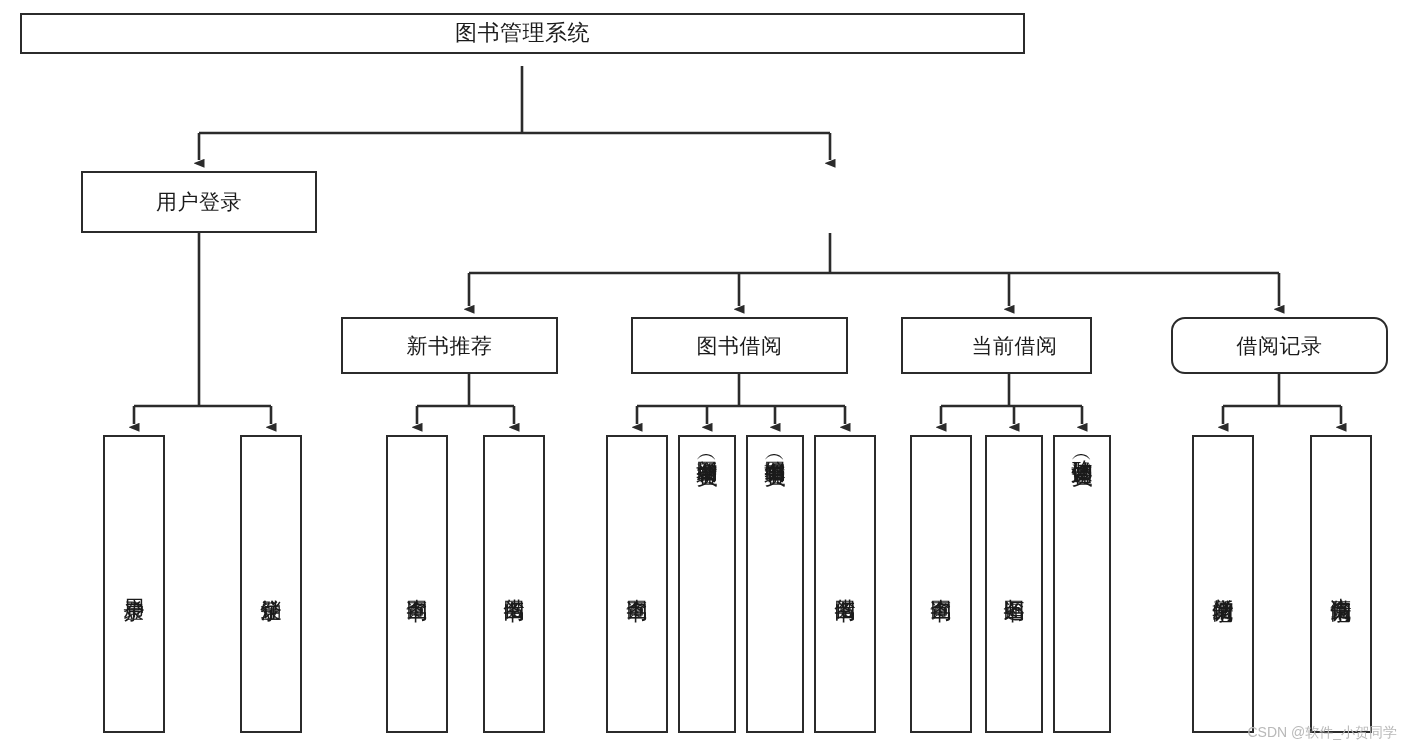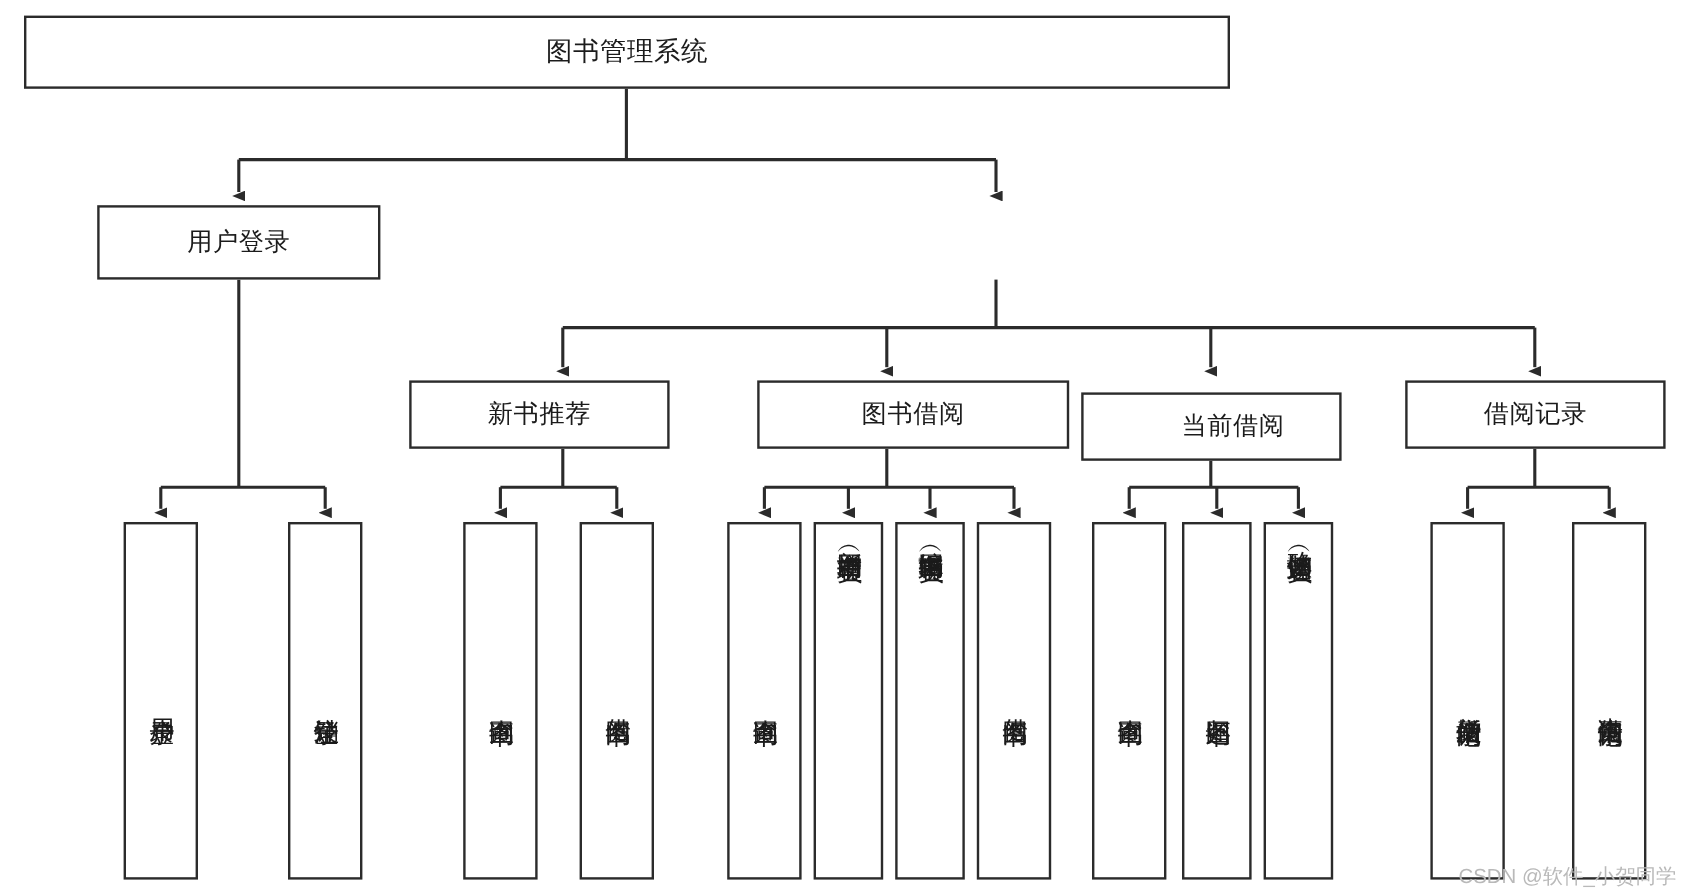--- a/index.html
+++ b/index.html
@@ -58,21 +58,21 @@
   .leaf-box {
     align-items: flex-start;
     justify-content: center;
     padding-top: 6px;
   }
   .leaf-box.center-v { align-items: center; padding-top: 0; }
   #watermark {
     position: absolute;
     right: 8px;
     bottom: 5px;
-    font-size: 17px;
+    font-size: 14px;
     color: #b9b9b9;
     white-space: nowrap;
     pointer-events: none;
     font-family: "Liberation Sans", "DejaVu Sans", sans-serif;
   }
 </style>
 </head>
 <body>
 
 <div id="diagram-root">
@@ -123,38 +123,38 @@
       <path d="M1014,406 L1014,424" marker-end="url(#arrow)"></path>
       <path d="M1082,406 L1082,424" marker-end="url(#arrow)"></path>
 
       <path d="M1279,374 L1279,406"></path>
       <path d="M1223,406 L1341,406"></path>
       <path d="M1223,406 L1223,424" marker-end="url(#arrow)"></path>
       <path d="M1341,406 L1341,424" marker-end="url(#arrow)"></path>
     </g>
   </svg>
 
-  <div class="node-box root" style="left:20px; top:13px; width:1005px; height:61px;">
+  <div class="node-box root" style="left:20px; top:13px; width:1005px; height:41px;">
     <span class="node-label-h">图书管理系统</span>
   </div>
 
   <div class="node-box" style="left:81px; top:171px; width:236px; height:62px;">
     <span class="node-label-h">用户登录</span>
   </div>
 
   <div class="node-box" style="left:341px; top:317px; width:217px; height:57px;">
     <span class="node-label-h">新书推荐</span>
   </div>
-  <div class="node-box" style="left:631px; top:317px; width:260px; height:57px;">
+  <div class="node-box" style="left:631px; top:317px; width:217px; height:57px;">
     <span class="node-label-h">图书借阅</span>
   </div>
-  <div class="node-box" style="left:901px; top:327px; width:217px; height:57px;padding-left:36px;">
+  <div class="node-box" style="left:901px; top:317px; width:191px; height:57px;padding-left:36px;">
     <span class="node-label-h">当前借阅</span>
   </div>
-  <div class="node-box" style="left:1171px; top:317px; width:217px; height:57px;">
+  <div class="node-box" style="left:1171px; top:317px; width:217px; height:57px;border-radius:14px;">
     <span class="node-label-h">借阅记录</span>
   </div>
 
   <div class="node-box leaf-box center-v" style="left:103px; top:435px; width:62px; height:298px;">
     <span class="node-label-v">用户登录</span>
   </div>
   <div class="node-box leaf-box center-v" style="left:240px; top:435px; width:62px; height:298px;">
     <span class="node-label-v">注销登录</span>
   </div>
 

